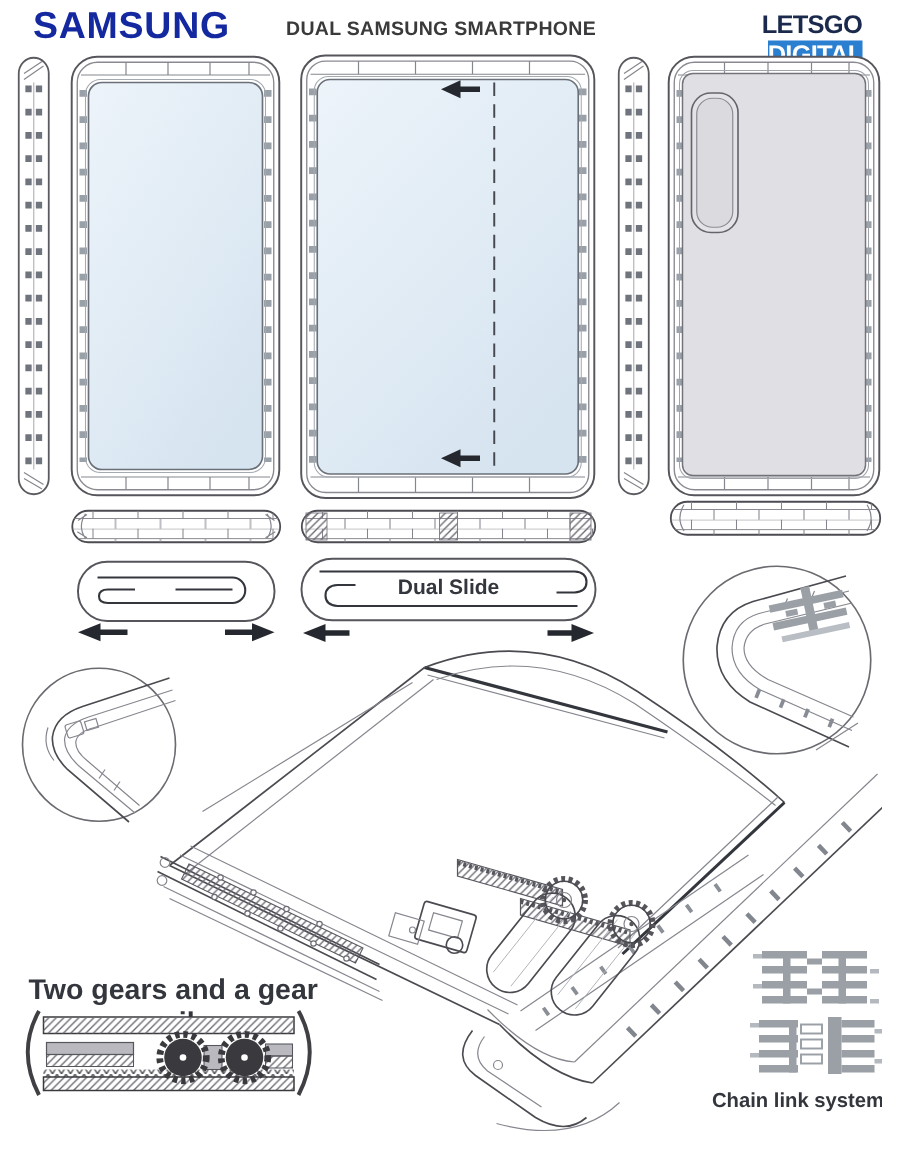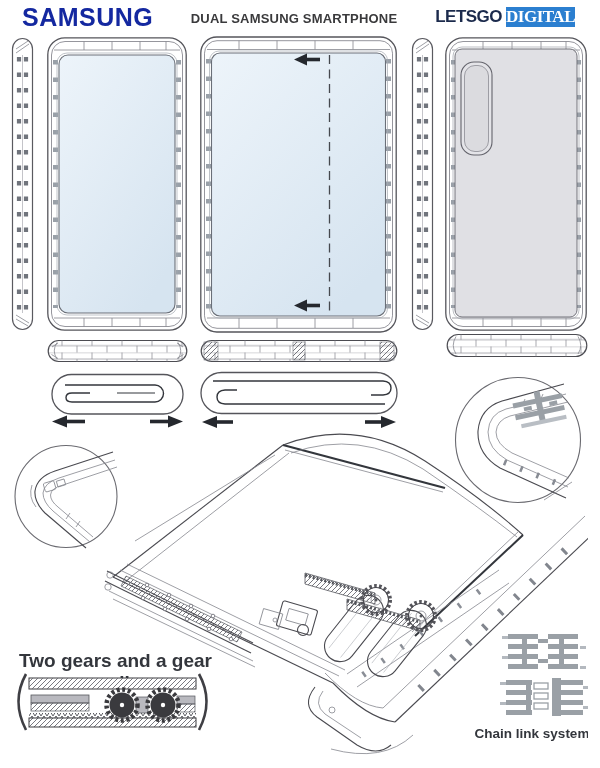--- a/index.html
+++ b/index.html
@@ -4,24 +4,24 @@
 <style>
   html,body{margin:0;padding:0;background:#fff;}
   #page{position:relative;width:588px;height:768px;background:#fff;overflow:hidden;
         font-family:"Liberation Sans",sans-serif;}
   .fig{position:absolute;}
   .lbl{position:absolute;text-align:center;font-weight:bold;color:#33363c;}
   #brand{position:absolute;left:22px;top:3px;font-size:25px;font-weight:bold;
          letter-spacing:.5px;color:var(--samsung-blue,#1428a0);}
   #title{position:absolute;left:0;right:0;top:11px;text-align:center;font-size:13px;
          font-weight:bold;letter-spacing:.2px;color:var(--title-gray,#3a3a3c);}
-  #lgd{position:absolute;right:13px;top:7px;display:flex;align-items:center;}
+  #lgd{position:absolute;right:13px;top:7px;display:flex;align-items:flex-start;flex-direction:column;}
   #lgd .p1{font-size:17px;font-weight:bold;letter-spacing:-.5px;color:var(--letsgo-navy,#1b2a4c);}
   #lgd .p2{font-size:17px;font-weight:bold;letter-spacing:-.5px;color:#fff;
-           background:var(--digital-blue,#2b7fd0);padding:0 0;margin-left:4px;font-family:Liberation Serif, serif;}
+           background:var(--digital-blue,#2b7fd0);padding:0 0;margin-left:4px;}
   .ln{fill:none;stroke:#4a4a50;stroke-width:1.1;}
   .ln2{fill:none;stroke:#85878e;stroke-width:.8;}
   .dk{fill:none;stroke:#33363c;stroke-width:1.4;}
   .arr{fill:#25282e;stroke:none;}
   .arrln{stroke:#25282e;stroke-width:3.6;}
   .tick{stroke:#99a0a8;stroke-width:5;stroke-dasharray:4.5 13;fill:none;}
   .gray{fill:#9aa0a6;stroke:none;}
 </style>
 </head>
 <body>
@@ -270,20 +270,21 @@
     <path class="dk" d="M186 34H26Q18 33.5 18 27Q18 20.5 26 20H38"></path>
     <g>
       <line class="arrln" x1="34" y1="52" x2="16" y2="52"></line>
       <path class="arr" d="M18 46L3 52L18 58Z"></path>
     </g>
     <g>
       <line class="arrln" x1="166" y1="52" x2="184" y2="52"></line>
       <path class="arr" d="M182 46L197 52L182 58Z"></path>
     </g>
   </svg>
+  <div class="lbl" style="left:239px;top:383px;width:120px;font-size:14px">Dual Slide</div>
 
   <div class="lbl" style="left:18px;top:650px;width:195px;font-size:19px">Two gears and a gear rail</div>
   <svg class="fig" style="left:5px;top:666px" width="215" height="88" viewBox="0 0 215 88">
     <path d="M21 8Q6 35 21 64" stroke="#3f3f44" stroke-width="2.6" fill="none"></path>
     <path d="M194 8Q209 35 194 64" stroke="#3f3f44" stroke-width="2.6" fill="none"></path>
     <rect x="24" y="12" width="167" height="11" fill="#fff" stroke="#3a3a3e" stroke-width="1"></rect>
     <rect x="24" y="12" width="167" height="11" fill="url(#hatch6)" stroke="none"></rect>
     <rect x="26" y="29" width="58" height="8" fill="#b9b9bf" stroke="#55575d" stroke-width=".8"></rect>
     <rect x="26" y="37" width="58" height="8" fill="url(#hatch6)" stroke="#55575d" stroke-width=".7"></rect>
     <rect x="131" y="31" width="12" height="16" fill="#b9b9bf" stroke="#55575d" stroke-width=".7"></rect>

